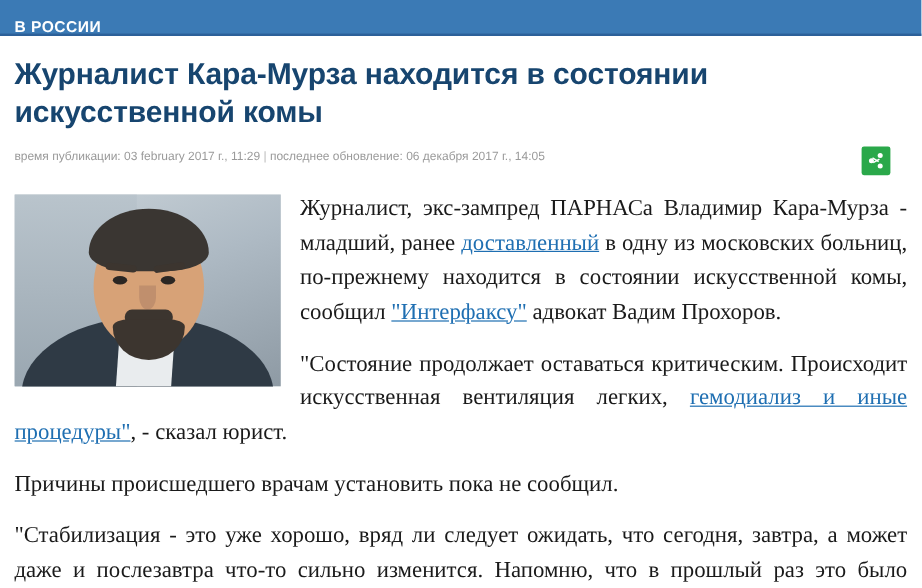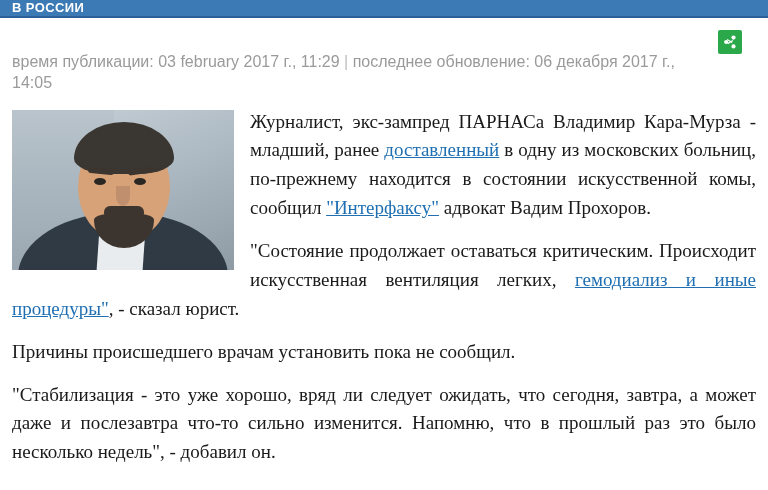--- a/index.html
+++ b/index.html
@@ -17,26 +17,26 @@
   .page {
     position: relative;
     width: 768px;
     height: 490px;
     padding: 0 12px;
   }
 
   
   .category-bar {
     position: relative;
-    height: 18px;
+    height: 30px;
     background: #3b7ab5;
     margin: 0 -12px;
     padding: 0 12px;
     display: flex;
-    align-items: flex-start;
+    align-items: flex-end;
   }
   .category-bar::after {
     content: "";
     position: absolute;
     left: 0;
     right: 0;
     bottom: 0;
     height: 2px;
     background: #2c6099;
   }
@@ -60,24 +60,23 @@
 
   
   .meta-row {
     display: flex;
     align-items: flex-start;
     justify-content: space-between;
     margin-top: 12px;
   }
   .meta {
     color: #9a9a9a;
-    font-size: 16px;
+    font-size: 10px;
     line-height: 1.3;
     padding-top: 2px;
-    margin-top: 20px;
   }
   .meta .sep { color: #bcbcbc; }
 
   
   .share-btn {
     width: 24px;
     height: 24px;
     background: #2aa84a;
     border-radius: 2px;
     display: flex;
@@ -228,20 +227,21 @@
 </style>
 </head>
 <body>
 
 <div class="page">
 
   <div class="category-bar">
     <span class="category-label">В РОССИИ</span>
   </div>
 
+  <h1 class="headline">Журналист Кара-Мурза находится в состоянии искусственной комы</h1>
 
   <div class="meta-row">
     <div class="meta">
       <span>время публикации: </span><span>03 february 2017 г., 11:29</span><span class="sep"> | </span><span>последнее обновление: </span><span>06 декабря 2017 г., 14:05</span>
     </div>
     <div class="share-btn">
       <svg width="14" height="14" viewBox="0 0 14 14" aria-hidden="true">
         <circle cx="10.5" cy="2.6" r="2.1" fill="#ffffff"></circle>
         <circle cx="3.2" cy="7" r="2.1" fill="#ffffff"></circle>
         <circle cx="10.5" cy="11.4" r="2.1" fill="#ffffff"></circle>

